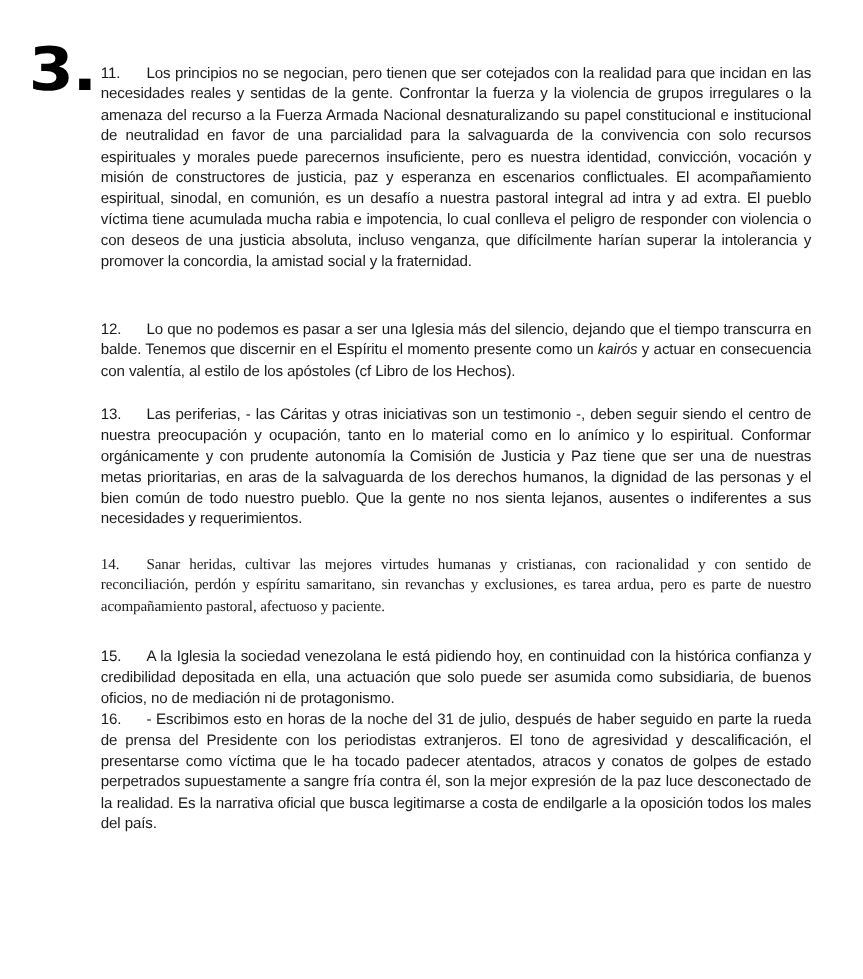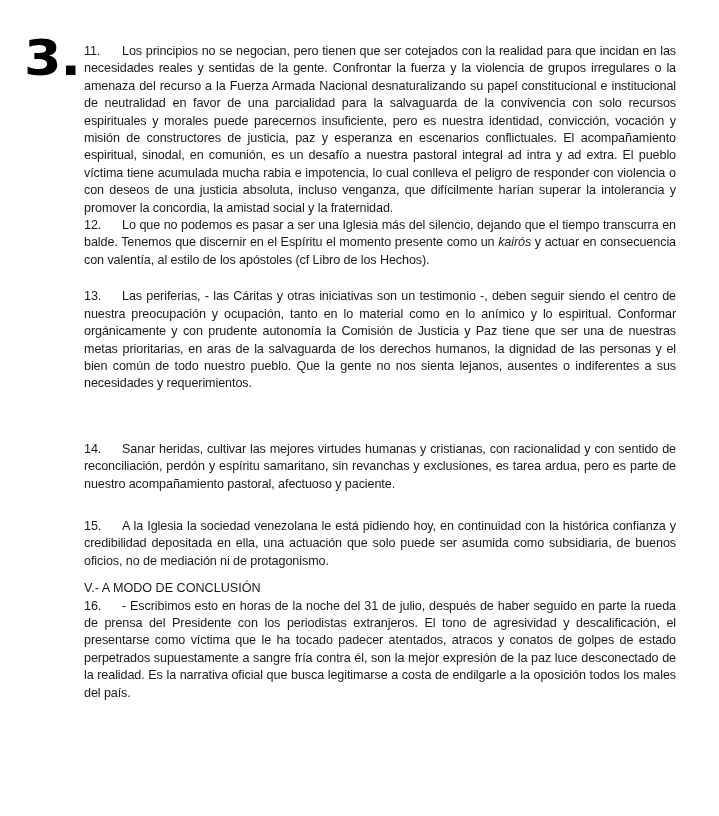--- a/index.html
+++ b/index.html
@@ -38,24 +38,24 @@
       font-size: 12.6px;
       line-height: 17.4px;
       text-align: justify;
       margin: 0;
       letter-spacing: -0.1px;
     }
     .para .num {
       display: inline-block;
       width: 38px;
     }
-    .p11 { margin-top: 2px; }
-    .p12 { }
+    .p11 { margin-top: 12px; }
+    .p12 { margin-top: 39px; }
     .p13 { margin-top: 19px; }
-    .p14 { margin-top: 48px; }
+    .p14 { margin-top: 20px; font-family: Liberation Serif, serif; }
     .p15 { margin-top: 25px; }
     .section-heading {
       font-size: 12.6px;
       line-height: 17.4px;
       margin: 10px 0 0 0;
     }
     .p16 { margin-top: 0; }
     em { font-style: italic; }
   </style>
 </head>
@@ -68,17 +68,16 @@
   <p class="para p11"><span class="num">11.</span><span>Los principios no se negocian, pero tienen que ser cotejados con la realidad para que incidan en las necesidades reales y sentidas de la gente. Confrontar la fuerza y la violencia de grupos irregulares o la amenaza del recurso a la Fuerza Armada Nacional desnaturalizando su papel constitucional e institucional de neutralidad en favor de una parcialidad para la salvaguarda de la convivencia con solo recursos espirituales y morales puede parecernos insuficiente, pero es nuestra identidad, convicción, vocación y misión de constructores de justicia, paz y esperanza en escenarios conflictuales. El acompañamiento espiritual, sinodal, en comunión, es un desafío a nuestra pastoral integral ad intra y ad extra. El pueblo víctima tiene acumulada mucha rabia e impotencia, lo cual conlleva el peligro de responder con violencia o con deseos de una justicia absoluta, incluso venganza, que difícilmente harían superar la intolerancia y promover la concordia, la amistad social y la fraternidad.</span></p>
 
   <p class="para p12"><span class="num">12.</span><span>Lo que no podemos es pasar a ser una Iglesia más del silencio, dejando que el tiempo transcurra en balde. Tenemos que discernir en el Espíritu el momento presente como un </span><em>kairós</em><span> y actuar en consecuencia con valentía, al estilo de los apóstoles (cf Libro de los Hechos).</span></p>
 
   <p class="para p13"><span class="num">13.</span><span>Las periferias, - las Cáritas y otras iniciativas son un testimonio -, deben seguir siendo el centro de nuestra preocupación y ocupación, tanto en lo material como en lo anímico y lo espiritual. Conformar orgánicamente y con prudente autonomía la Comisión de Justicia y Paz tiene que ser una de nuestras metas prioritarias, en aras de la salvaguarda de los derechos humanos, la dignidad de las personas y el bien común de todo nuestro pueblo. Que la gente no nos sienta lejanos, ausentes o indiferentes a sus necesidades y requerimientos.</span></p>
 
   <p class="para p14"><span class="num">14.</span><span>Sanar heridas, cultivar las mejores virtudes humanas y cristianas, con racionalidad y con sentido de reconciliación, perdón y espíritu samaritano, sin revanchas y exclusiones, es tarea ardua, pero es parte de nuestro acompañamiento pastoral, afectuoso y paciente.</span></p>
 
   <p class="para p15"><span class="num">15.</span><span>A la Iglesia la sociedad venezolana le está pidiendo hoy, en continuidad con la histórica confianza y credibilidad depositada en ella, una actuación que solo puede ser asumida como subsidiaria, de buenos oficios, no de mediación ni de protagonismo.</span></p>
 
-  <div class="section-heading">V.- A MODO DE CONCLUSIÓN</div>
 
   <p class="para p16"><span class="num">16.</span><span>- Escribimos esto en horas de la noche del 31 de julio, después de haber seguido en parte la rueda de prensa del Presidente con los periodistas extranjeros. El tono de agresividad y descalificación, el presentarse como víctima que le ha tocado padecer atentados, atracos y conatos de golpes de estado perpetrados supuestamente a sangre fría contra él, son la mejor expresión de la paz luce desconectado de la realidad. Es la narrativa oficial que busca legitimarse a costa de endilgarle a la oposición todos los males del país.</span></p>
 
 </div>
 
 </body></html>

